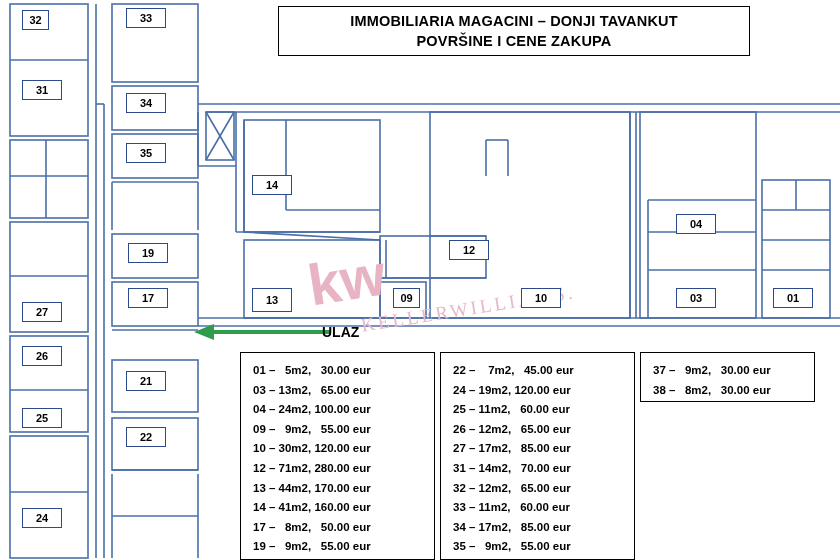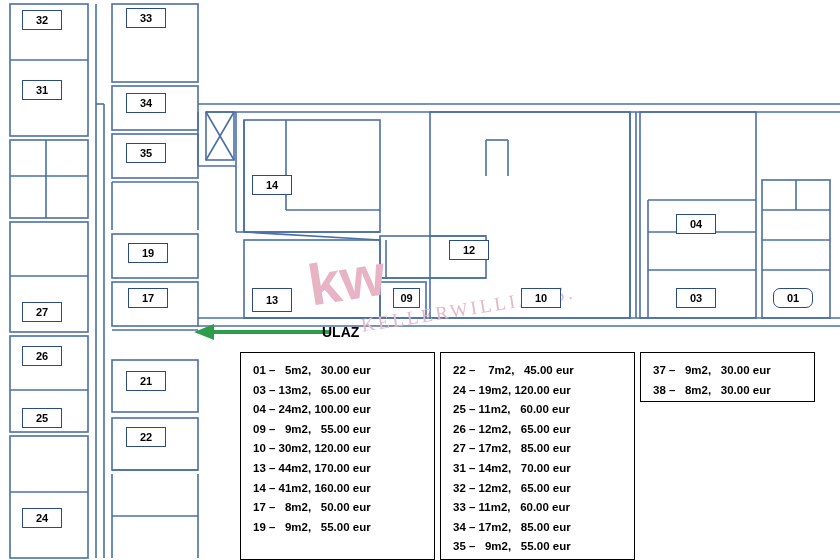--- a/index.html
+++ b/index.html
@@ -222,38 +222,42 @@
       <line x1="630" y1="112" x2="630" y2="318"></line>
       <line x1="636" y1="112" x2="636" y2="318"></line>
     </g>
   </svg>
 
   <div class="watermark">
     <div class="wm-mark">kw</div>
     <div class="wm-text">KELLERWILLIAMS.</div>
   </div>
 
+  <div class="title-box">
+    <div class="title-line">IMMOBILIARIA MAGACINI – DONJI TAVANKUT</div>
+    <div class="title-line">POVRŠINE I CENE ZAKUPA</div>
+  </div>
 
   <div id="unit-layer">
-      <div class="unit" style="left: 22px; top: 10px; width: 40px; height: 20px; border-color: rgb(43, 74, 139);">32</div>
+      <div class="unit" style="left: 22px; top: 10px; width: 27px; height: 20px; border-color: rgb(43, 74, 139);">32</div>
       <div class="unit" style="left: 126px; top: 8px; width: 40px; height: 20px; border-color: rgb(43, 74, 139);">33</div>
       <div class="unit" style="left: 22px; top: 80px; width: 40px; height: 20px; border-color: rgb(43, 74, 139);">31</div>
       <div class="unit" style="left: 126px; top: 93px; width: 40px; height: 20px; border-color: rgb(43, 74, 139);">34</div>
       <div class="unit" style="left: 126px; top: 143px; width: 40px; height: 20px; border-color: rgb(43, 74, 139);">35</div>
       <div class="unit" style="left: 252px; top: 175px; width: 40px; height: 20px; border-color: rgb(43, 74, 139);">14</div>
       <div class="unit" style="left: 676px; top: 214px; width: 40px; height: 20px; border-color: rgb(43, 74, 139);">04</div>
       <div class="unit" style="left: 128px; top: 243px; width: 40px; height: 20px; border-color: rgb(43, 74, 139);">19</div>
       <div class="unit" style="left: 449px; top: 240px; width: 40px; height: 20px; border-color: rgb(43, 74, 139);">12</div>
       <div class="unit" style="left: 22px; top: 302px; width: 40px; height: 20px; border-color: rgb(43, 74, 139);">27</div>
       <div class="unit" style="left: 128px; top: 288px; width: 40px; height: 20px; border-color: rgb(43, 74, 139);">17</div>
       <div class="unit" style="left: 252px; top: 288px; width: 40px; height: 24px; border-color: rgb(43, 74, 139);">13</div>
       <div class="unit" style="left: 393px; top: 288px; width: 27px; height: 20px; border-color: rgb(43, 74, 139);">09</div>
       <div class="unit" style="left: 521px; top: 288px; width: 40px; height: 20px; border-color: rgb(43, 74, 139);">10</div>
       <div class="unit" style="left: 676px; top: 288px; width: 40px; height: 20px; border-color: rgb(43, 74, 139);">03</div>
-      <div class="unit" style="left: 773px; top: 288px; width: 40px; height: 20px; border-color: rgb(43, 74, 139); border-radius: 7px;">01</div>
+      <div class="unit" style="left: 773px; top: 288px; width: 40px; height: 20px; border-color: rgb(43, 74, 139);">01</div>
       <div class="unit" style="left: 22px; top: 346px; width: 40px; height: 20px; border-color: rgb(43, 74, 139);">26</div>
       <div class="unit" style="left: 126px; top: 371px; width: 40px; height: 20px; border-color: rgb(43, 74, 139); text-align: center;">21</div>
       <div class="unit" style="left: 22px; top: 408px; width: 40px; height: 20px; border-color: rgb(43, 74, 139);">25</div>
       <div class="unit" style="left: 126px; top: 427px; width: 40px; height: 20px; border-color: rgb(43, 74, 139);">22</div>
       <div class="unit" style="left: 22px; top: 508px; width: 40px; height: 20px; border-color: rgb(43, 74, 139);">24</div>
     </div>
 
   <svg class="arrow-wrap" viewBox="0 0 140 20" xmlns="http://www.w3.org/2000/svg">
     <g id="arrow-g">
       <line x1="20" y1="10" x2="138" y2="10" stroke="#2e9c4a" stroke-width="4"></line>
@@ -262,20 +266,21 @@
   </svg>
   <div class="ulaz-label">ULAZ</div>
 
   <div id="price-layer">
       <div class="price-box" style="left: 240px; top: 352px; width: 195px; height: 208px;">
         <div class="price-row">01 –   5m2,   30.00 eur</div>
         <div class="price-row">03 – 13m2,   65.00 eur</div>
         <div class="price-row">04 – 24m2, 100.00 eur</div>
         <div class="price-row">09 –   9m2,   55.00 eur</div>
         <div class="price-row">10 – 30m2, 120.00 eur</div>
+        <div class="price-row">12 – 71m2, 280.00 eur</div>
         <div class="price-row">13 – 44m2, 170.00 eur</div>
         <div class="price-row">14 – 41m2, 160.00 eur</div>
         <div class="price-row">17 –   8m2,   50.00 eur</div>
         <div class="price-row">19 –   9m2,   55.00 eur</div>
       </div>
       <div class="price-box" style="left: 440px; top: 352px; width: 195px; height: 208px;">
         <div class="price-row">22 –    7m2,   45.00 eur</div>
         <div class="price-row">24 – 19m2, 120.00 eur</div>
         <div class="price-row">25 – 11m2,   60.00 eur</div>
         <div class="price-row">26 – 12m2,   65.00 eur</div>

